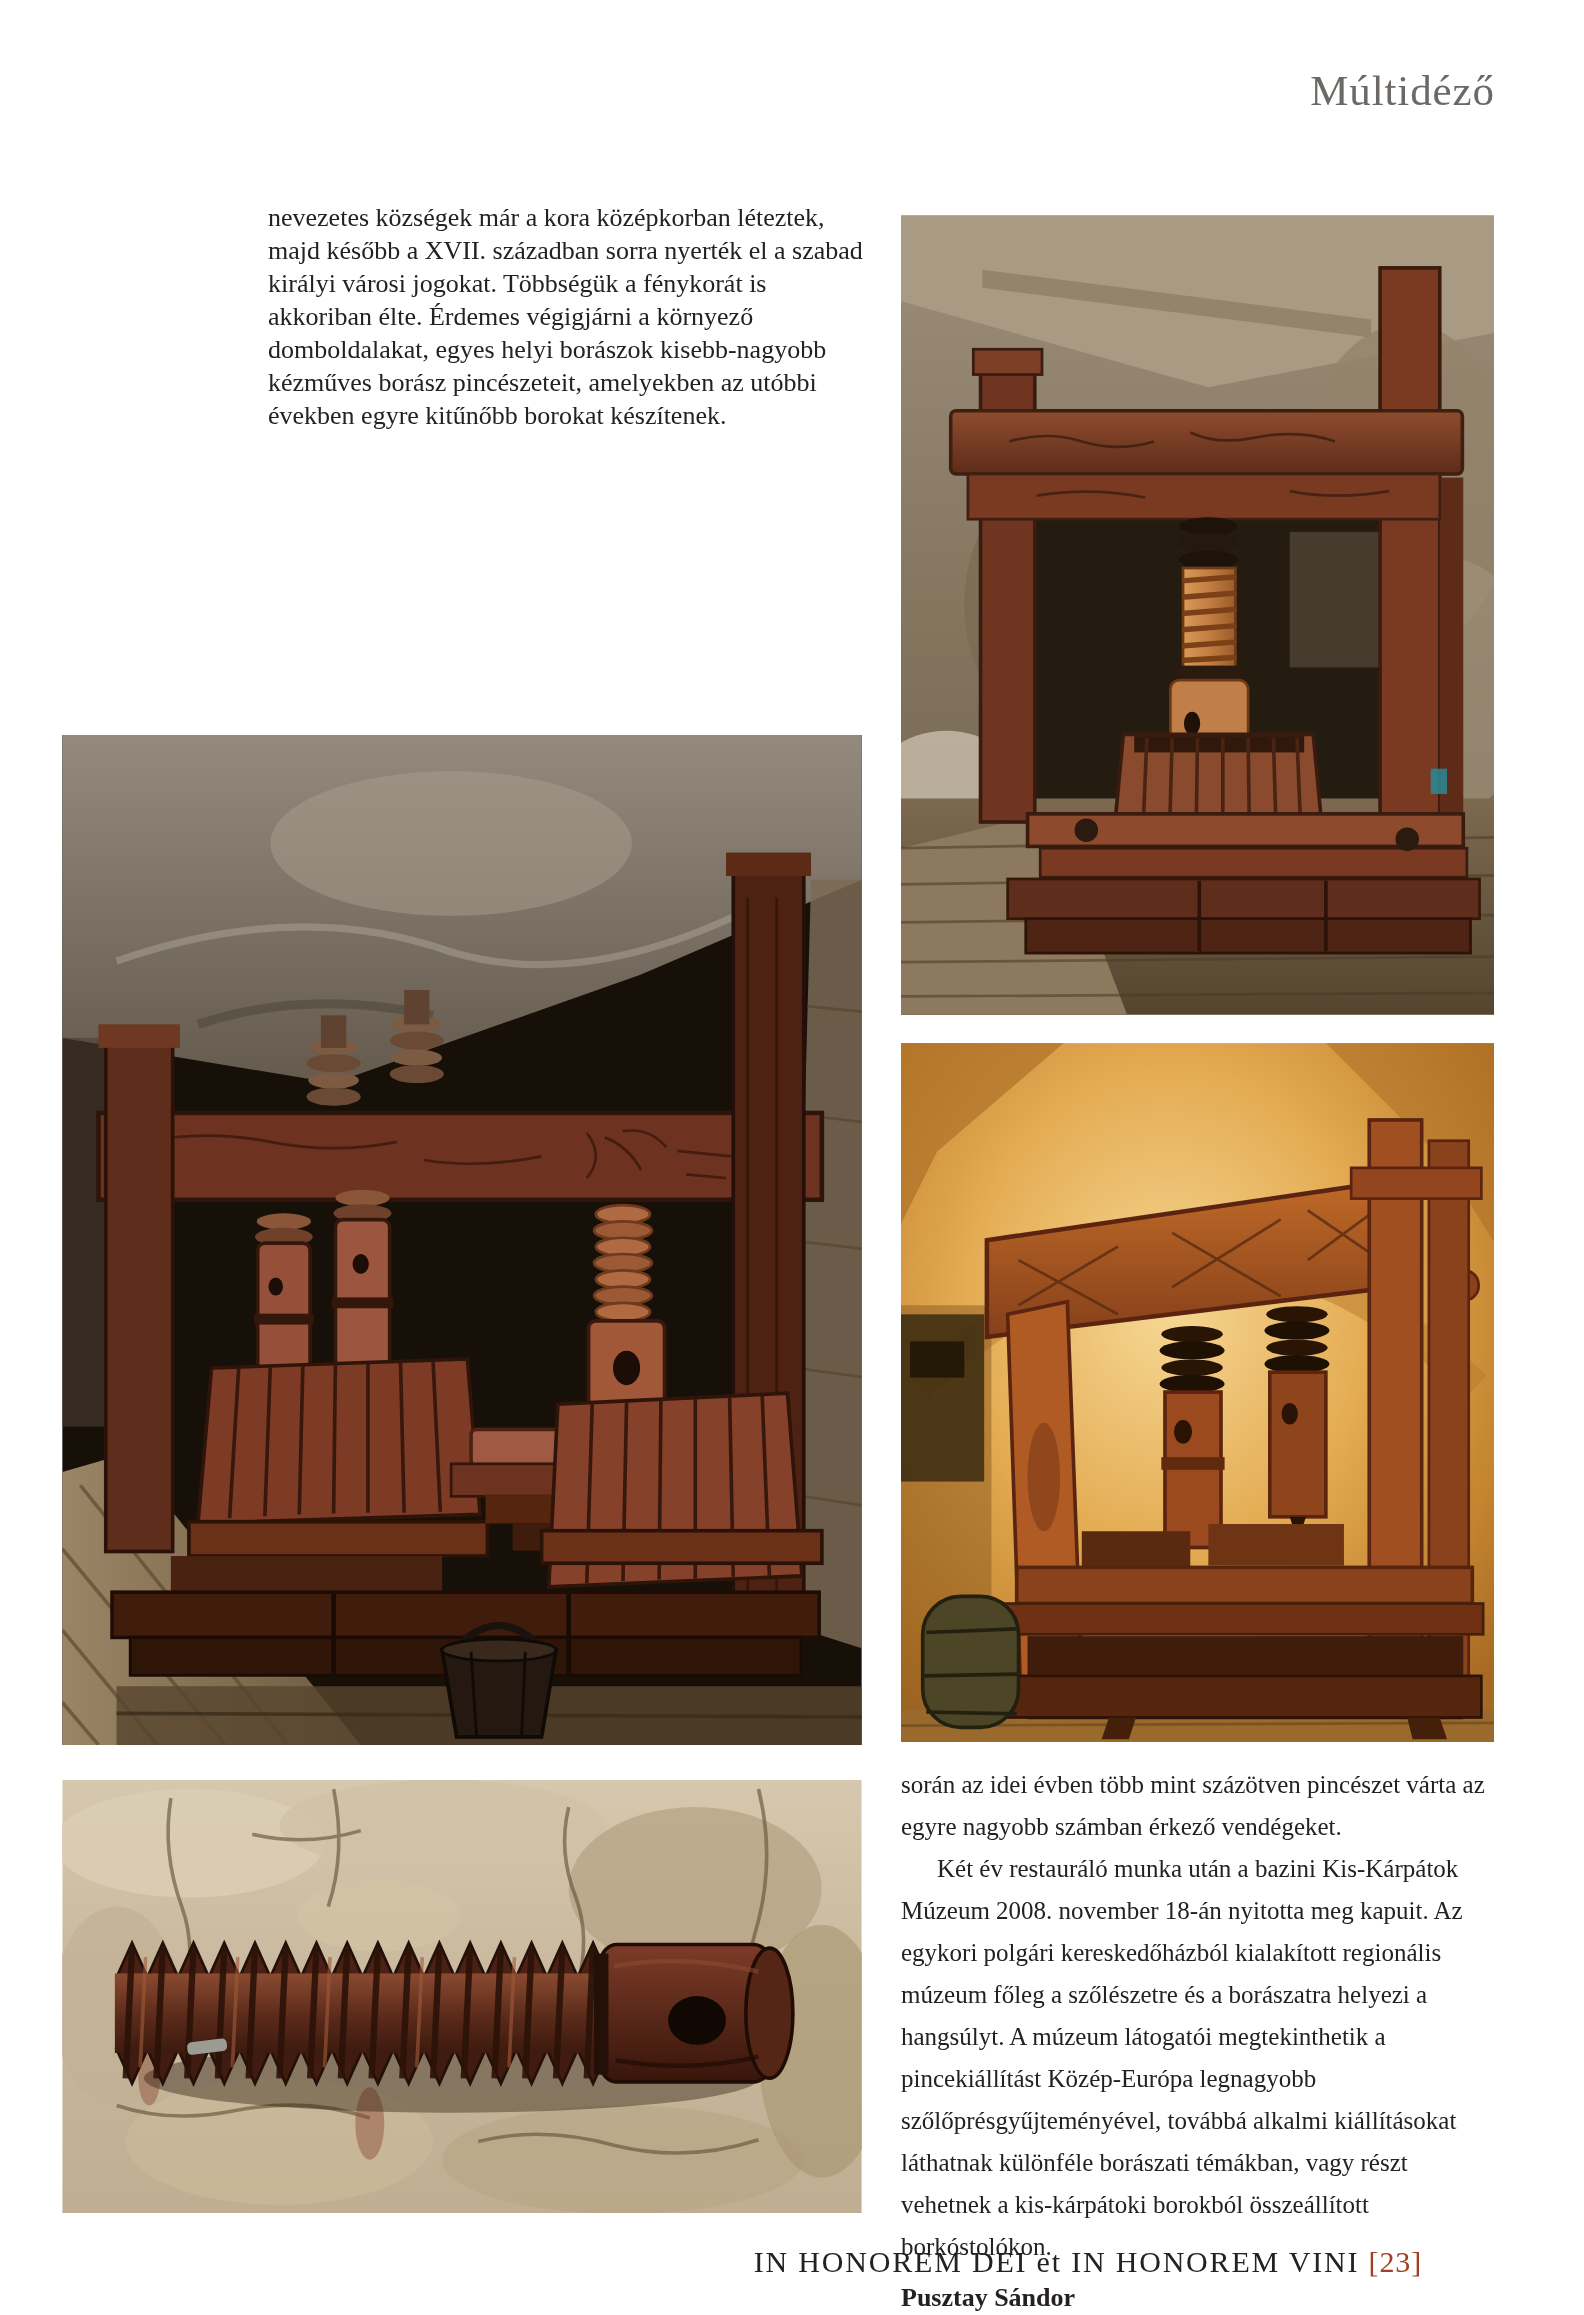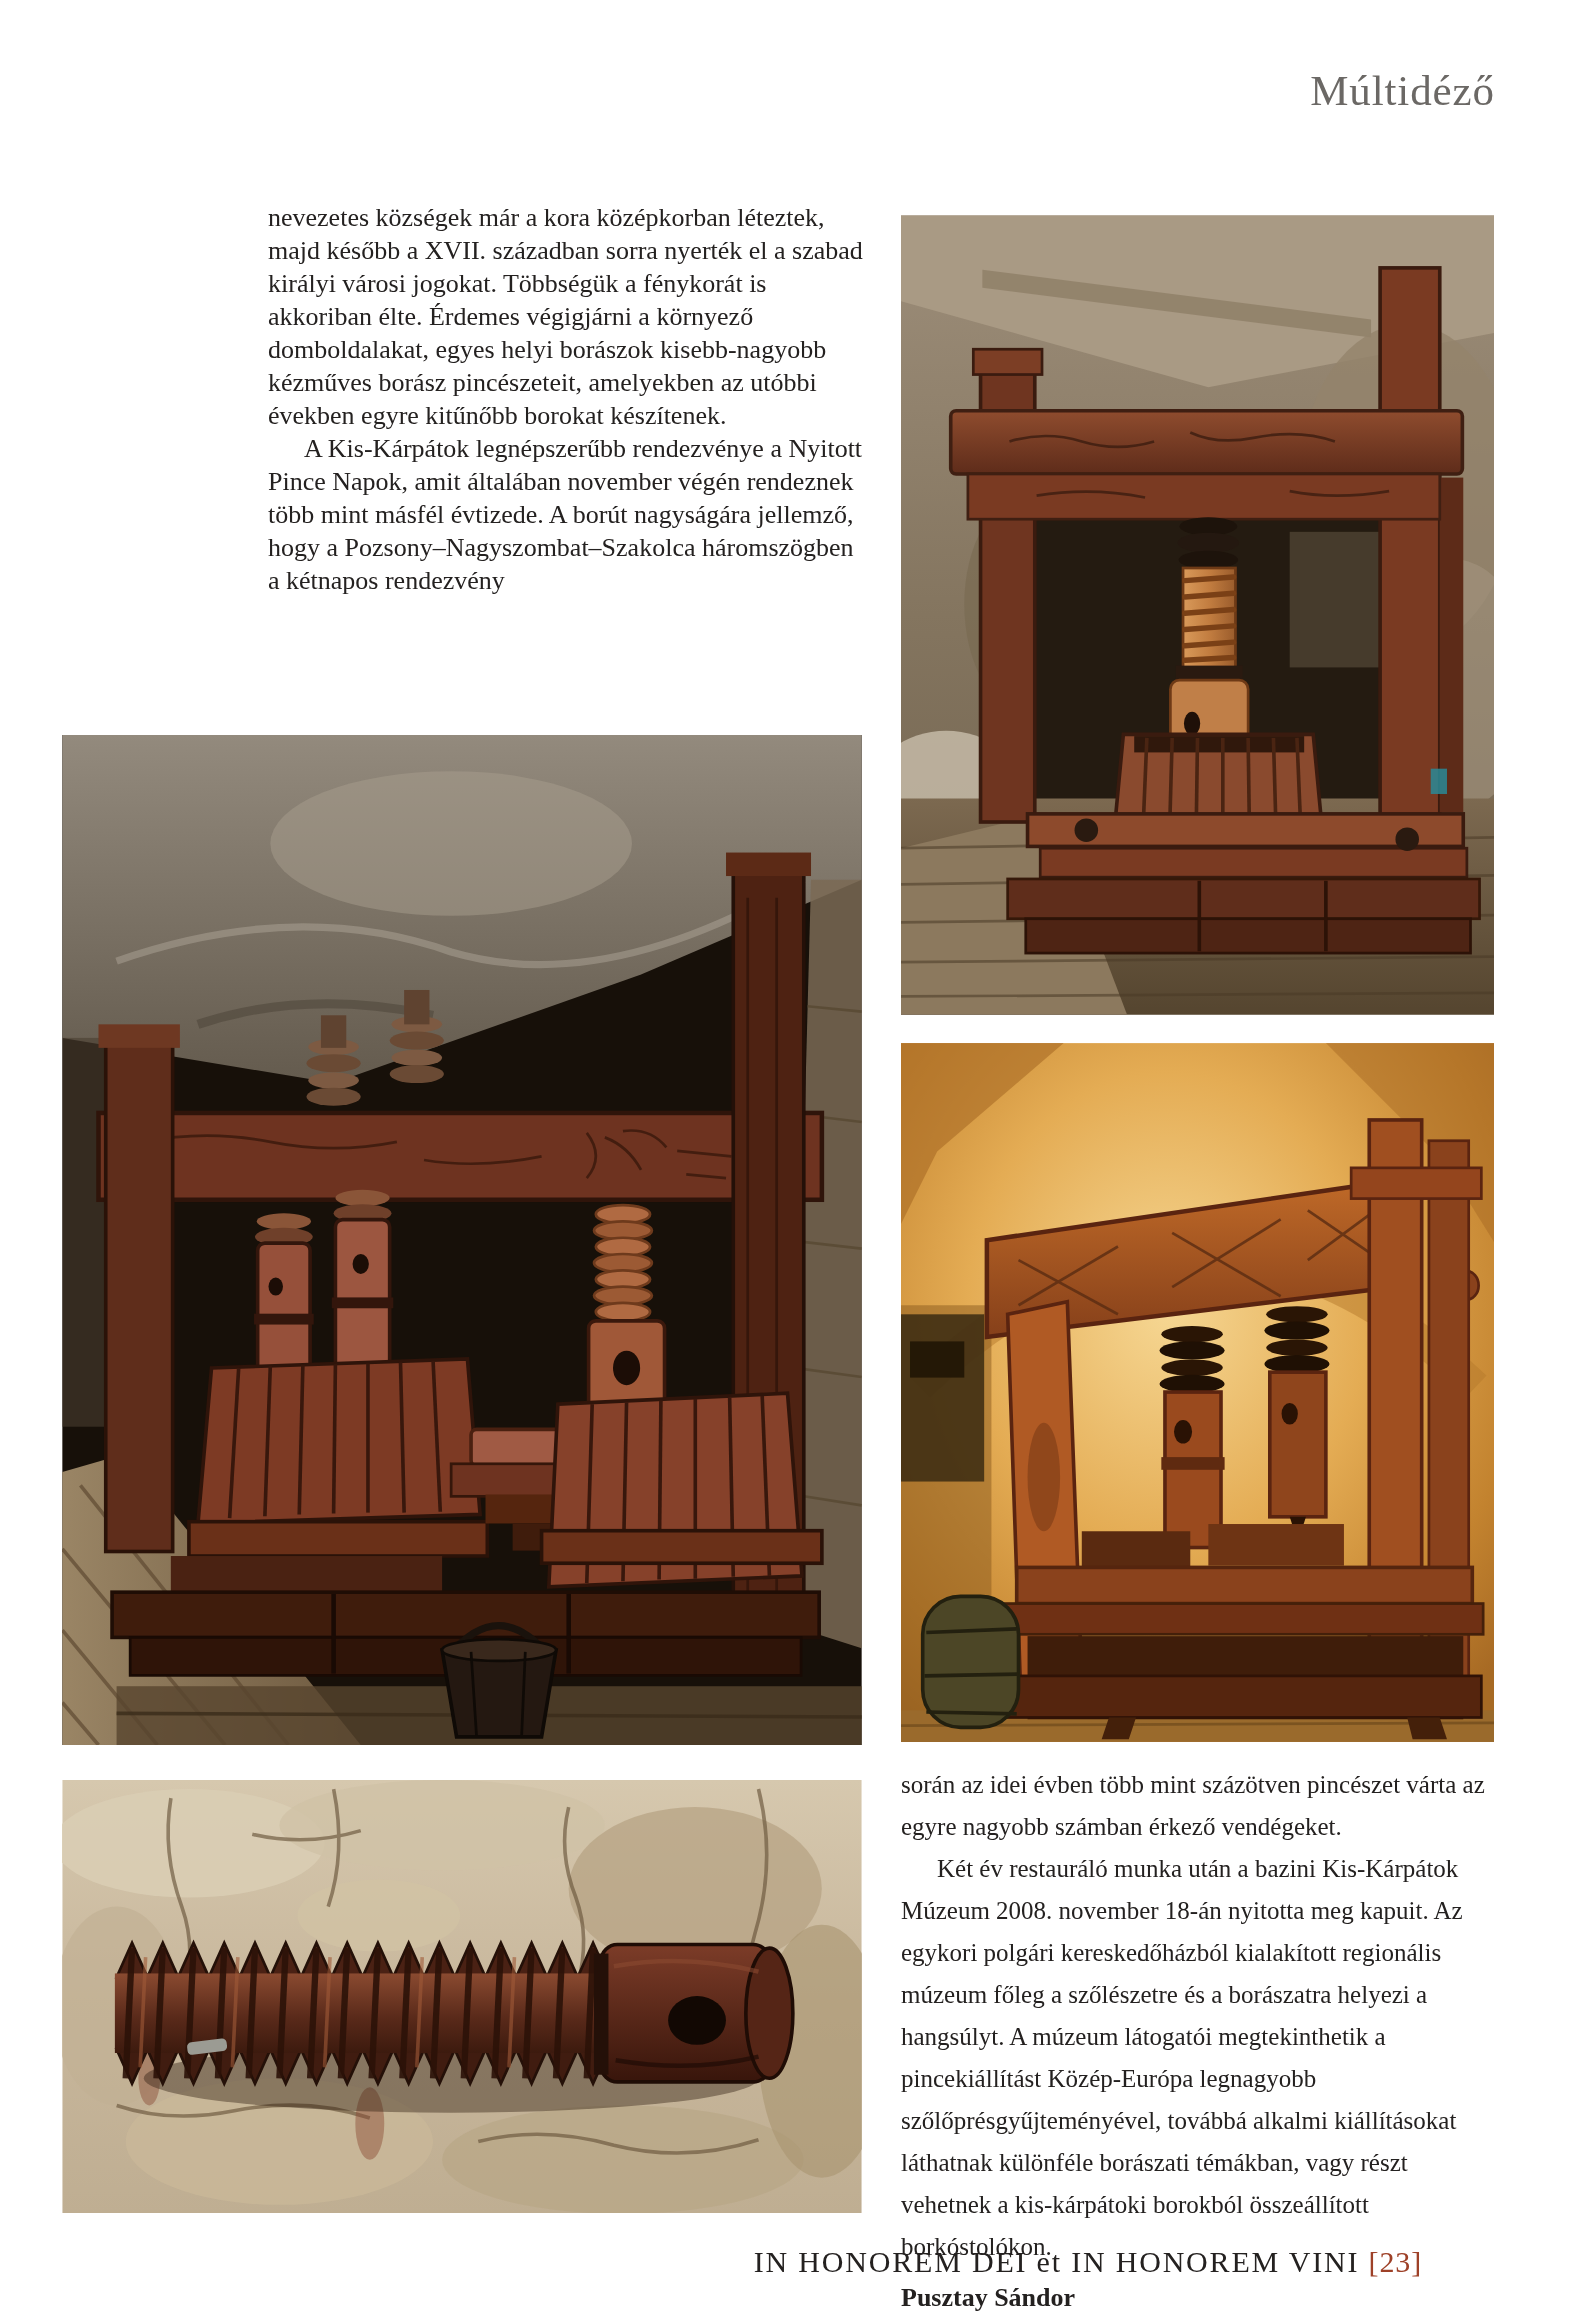--- a/index.html
+++ b/index.html
@@ -38,21 +38,20 @@
 </style>
 </head>
 <body>
 
 <div class="page">
 
   <div class="masthead">Múltidéző</div>
 
   <section class="col left-col">
     <p>nevezetes községek már a kora középkorban léteztek, majd később a XVII. században sorra nyerték el a szabad királyi városi jogokat. Többségük a fénykorát is akkoriban élte. Érdemes végigjárni a környező domboldalakat, egyes helyi borászok kisebb-nagyobb kézműves borász pincészeteit, amelyekben az utóbbi években egyre kitűnőbb borokat készítenek.</p>
-    <p class="indent">A Kis-Kárpátok legnépszerűbb rendezvénye a Nyitott Pince Napok, amit általában november végén rendeznek több mint másfél évtizede. A borút nagyságára jellemző, hogy a Pozsony–Nagyszombat–Szakolca háromszögben a kétnapos rendezvény</p>
   </section>
 
   <figure class="photo-top-right">
     <svg width="593" height="800" viewBox="0 0 656 884" role="img" aria-label="wooden single-screw wine press in a stone cellar">
       <defs>
         <linearGradient id="p1wall" x1="0" y1="0" x2="0" y2="1">
           <stop offset="0" stop-color="#9d8e7a"></stop>
             <stop offset="0.5" stop-color="#84755f"></stop>
             <stop offset="1" stop-color="#6e604c"></stop>
         </linearGradient>

